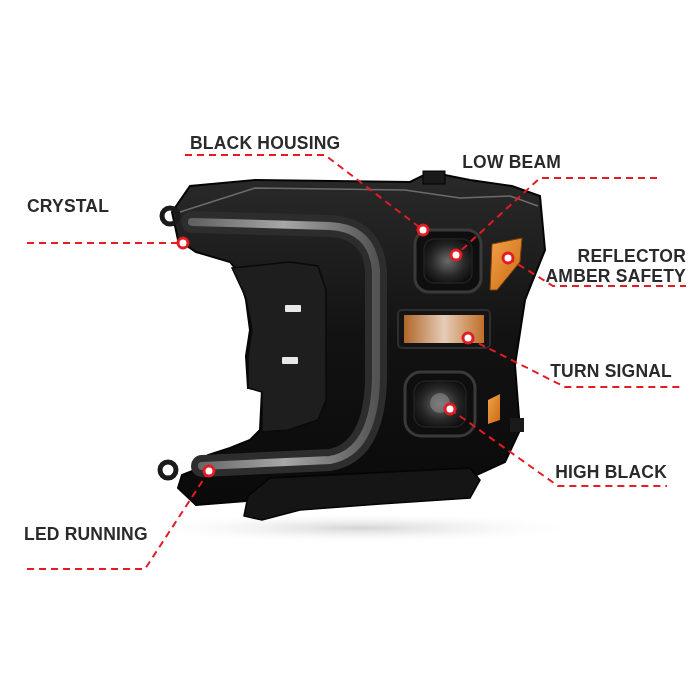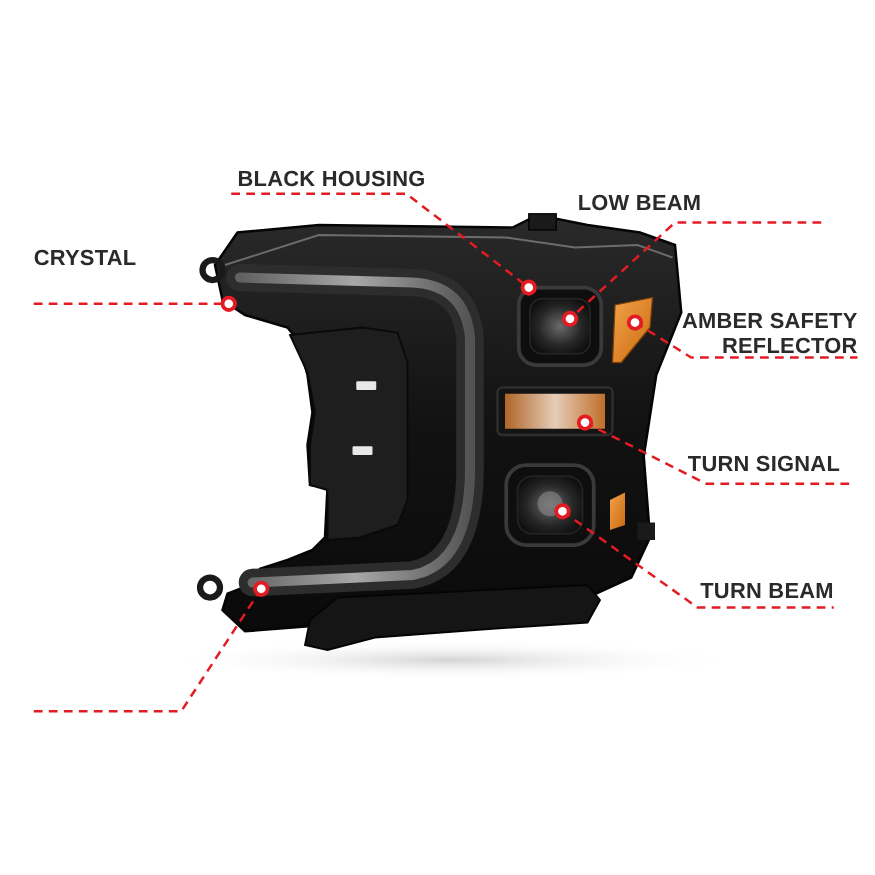--- a/index.html
+++ b/index.html
@@ -112,25 +112,26 @@
       <div class="label" style="top: 133px; left: 190px;">
         <span>BLACK HOUSING</span>
       </div>
       <div class="label" style="top: 196px; left: 27px;">
         <span>CRYSTAL</span>
       </div>
       <div class="label right" style="top: 152px; right: 139px; text-align: center;">
         <span>LOW BEAM</span>
       </div>
       <div class="label right" style="top: 246px; right: 14px;">
+        <span>REFLECTOR</span>
         <span>AMBER SAFETY</span>
-        <span>REFLECTOR</span>
       </div>
       <div class="label right" style="top: 361px; right: 28px;">
         <span>TURN SIGNAL</span>
       </div>
       <div class="label right" style="top: 462px; right: 33px;">
-        <span>TURN BEAM</span>
+        <span>HIGH BLACK</span>
       </div>
       <div class="label" style="top: 524px; left: 24px;">
+        <span>LED RUNNING</span>
       </div>
     </div>
 </div>
 
 </body></html>

